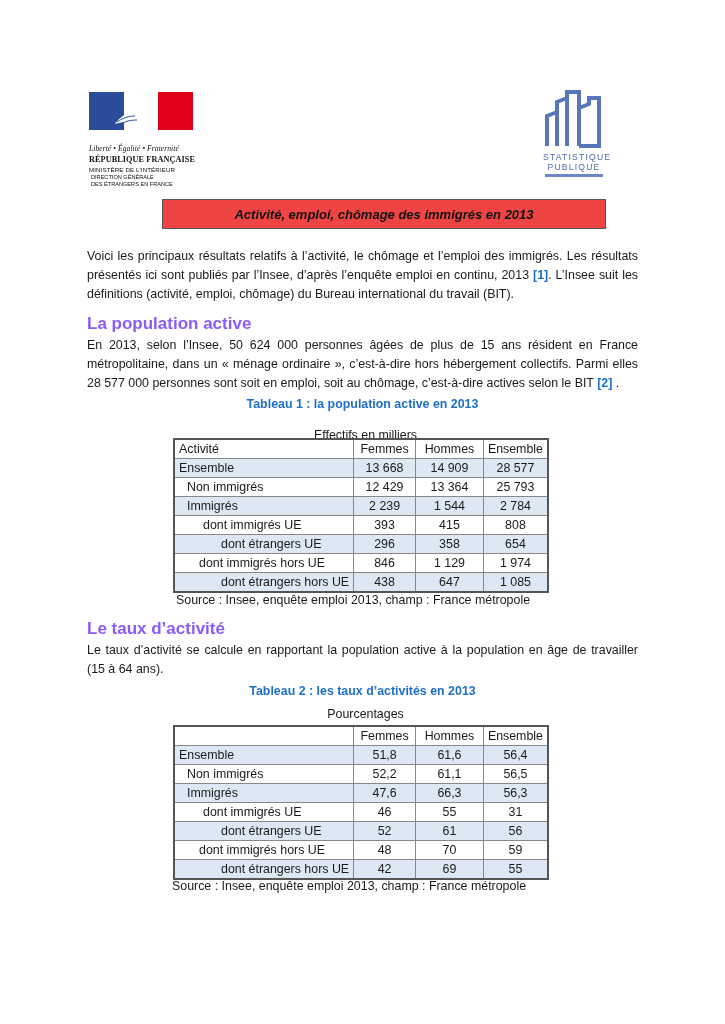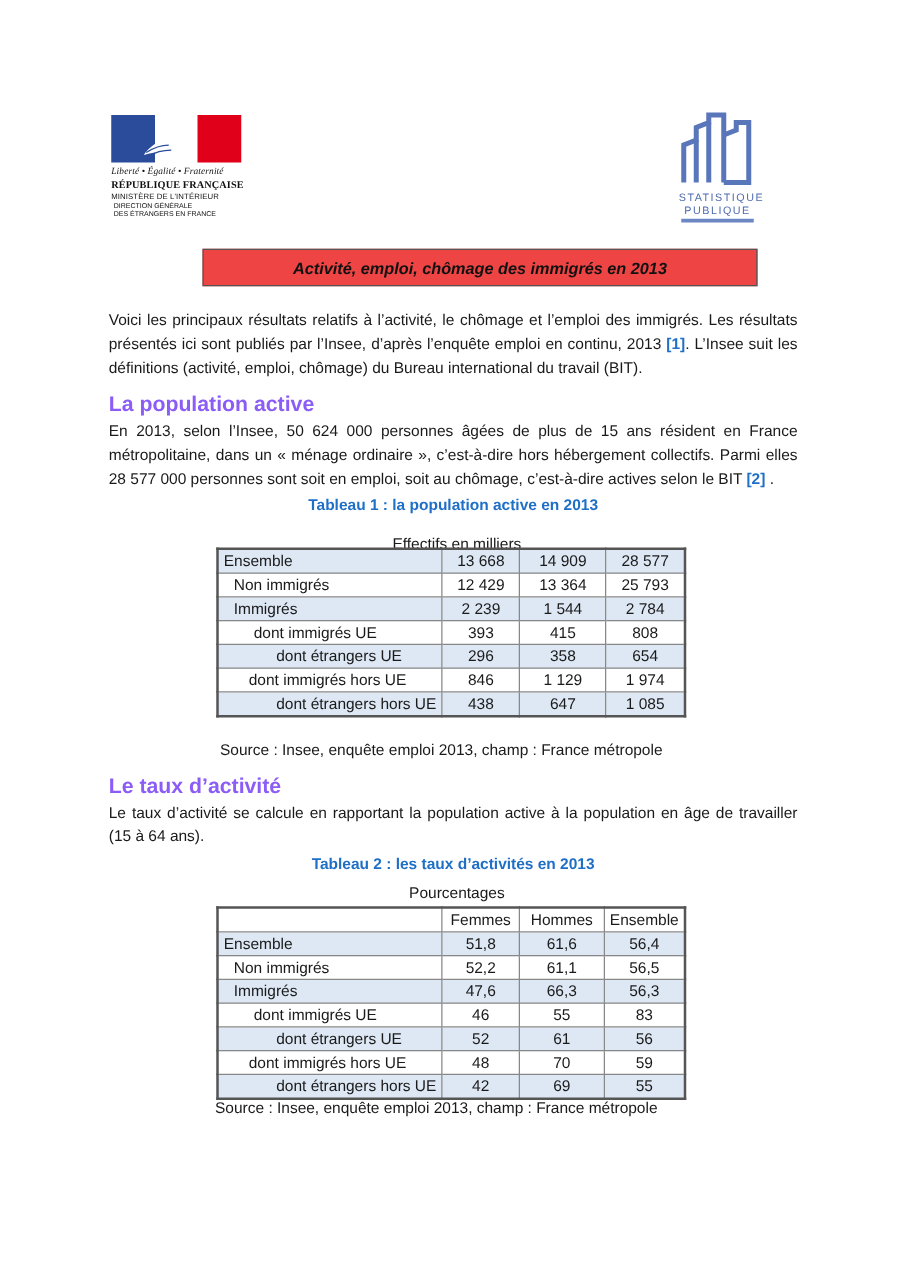--- a/index.html
+++ b/index.html
@@ -7,21 +7,21 @@
     width: 725px; height: 1024px; position: relative; overflow: hidden;
     font-family: "Liberation Sans", "DejaVu Sans", sans-serif;
     color: #111111;
   }
   .rf-logo { position: absolute; left: 89px; top: 92px; width: 106px; }
   .rf-flag { position: relative; width: 104px; height: 38px; display: flex; }
   .rf-flag .blue { flex: 1; background: #2b4c9b; }
   .rf-flag .white { flex: 1; background: #ffffff; }
   .rf-flag .red { flex: 1; background: #e1001a; }
   .rf-flag svg { position: absolute; left: 22px; top: 0; }
-  .rf-motto { font-family: "Liberation Serif", serif; font-style: italic; font-size: 7.5px; margin-top: 2px; letter-spacing: 0.1px; }
+  .rf-motto { font-family: "Liberation Serif", serif; font-style: italic; font-size: 7.5px; margin-top: 14px; letter-spacing: 0.1px; }
   .rf-name { font-family: "Liberation Serif", serif; font-weight: bold; font-size: 8.2px; margin-top: 2px; letter-spacing: 0.1px; border-top: 0; }
   .rf-min { font-size: 6.2px; margin-top: 2px; letter-spacing: 0.1px; }
   .rf-dir { font-size: 5.6px; margin-top: 1px; line-height: 7px; text-align: left; padding-left: 2px; }
 
   .sp-logo { position: absolute; left: 543px; top: 88px; width: 62px; }
   .sp-logo .sp-text { font-size: 8.6px; color: #4f6bb0; letter-spacing: 1.2px; line-height: 10px; text-align: center; }
   .sp-logo .sp-bar { height: 3px; background: #6d86c4; margin: 2px 2px 0 2px; }
 
   .title-box {
     position: absolute; left: 162px; top: 199px; width: 444px; height: 30px;
@@ -123,20 +123,26 @@
 <div class="table-title" style="top:397px;">Tableau 1 : la population active en 2013</div>
 <div class="table-unit" style="top:428px;">Effectifs en milliers</div>
 <table class="data" id="t1" style="top:438px;">
   <colgroup>
       <col class="c0">
       <col class="c1">
       <col class="c2">
       <col class="c3">
     </colgroup>
   <tbody>
+      <tr>
+        <td class="ind0">Activité</td>
+        <td class="num">Femmes</td>
+        <td class="num">Hommes</td>
+        <td class="num">Ensemble</td>
+      </tr>
       <tr class="shade">
         <td class="ind0">Ensemble</td>
         <td class="num">13 668</td>
         <td class="num">14 909</td>
         <td class="num">28 577</td>
       </tr>
       <tr>
         <td class="ind1">Non immigrés</td>
         <td class="num">12 429</td>
         <td class="num">13 364</td>
@@ -210,21 +216,21 @@
       <tr class="shade">
         <td class="ind1">Immigrés</td>
         <td class="num">47,6</td>
         <td class="num">66,3</td>
         <td class="num">56,3</td>
       </tr>
       <tr>
         <td class="ind2">dont immigrés UE</td>
         <td class="num">46</td>
         <td class="num">55</td>
-        <td class="num">83</td>
+        <td class="num">31</td>
       </tr>
       <tr class="shade">
         <td class="ind3">dont étrangers UE</td>
         <td class="num">52</td>
         <td class="num">61</td>
         <td class="num">56</td>
       </tr>
       <tr>
         <td class="ind2b">dont immigrés hors UE</td>
         <td class="num">48</td>

